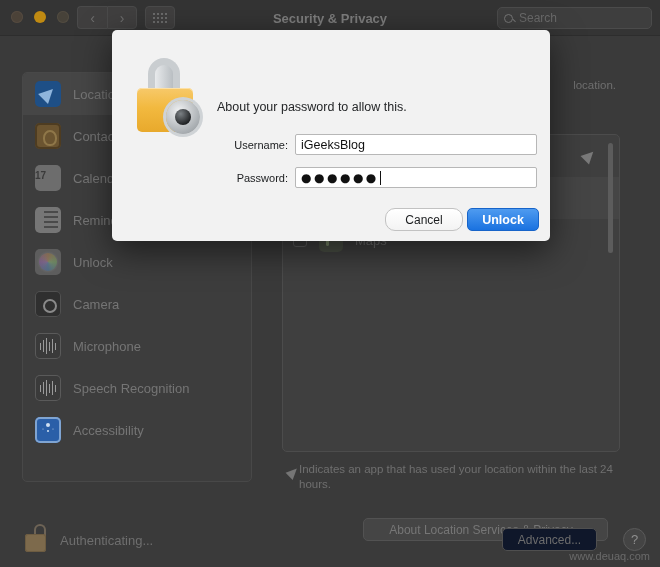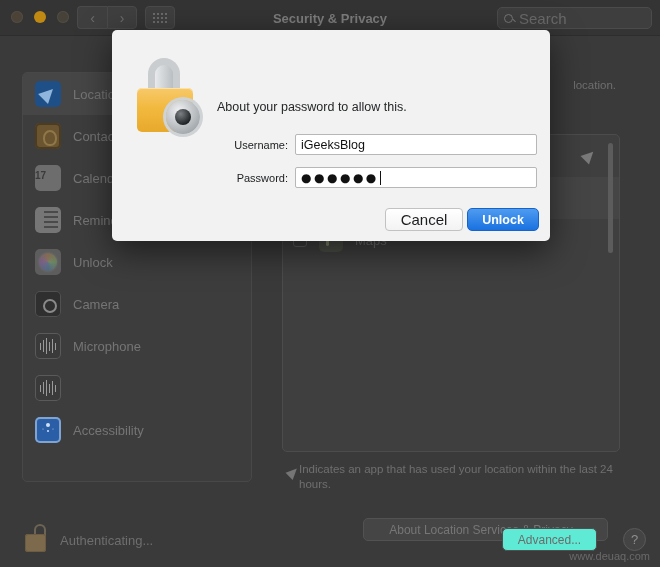--- a/index.html
+++ b/index.html
@@ -74,21 +74,21 @@
     display: flex; align-items: center; padding-left: 6px;
   }
   #search-field .mag {
     width: 9px; height: 9px; border: 1.4px solid #777; border-radius: 50%;
     position: relative; flex: 0 0 auto;
   }
   #search-field .mag::after {
     content: ""; position: absolute; width: 4px; height: 1.4px;
     background: #777; transform: rotate(45deg); right: -4px; bottom: 0;
   }
-  #search-field .ph { margin-left: 6px; color: #6a6a6a; font-size: 15px; }
+  #search-field .ph { margin-left: 6px; color: #6a6a6a; font-size: 12px; }
 
   
   #pane-sidebar {
     position: absolute; left: 22px; top: 72px;
     width: 230px; height: 410px;
     background: #3d3d3d;
     border: 1px solid #484848; border-radius: 5px;
     overflow: hidden;
   }
   .side-row {
@@ -228,21 +228,21 @@
     width: 21px; height: 18px; border-radius: 3px;
     background: #7d6a4c; box-shadow: inset 0 0 0 1px #6d5c41;
   }
   #auth-status {
     position: absolute; left: 60px; top: 533px;
     color: #6e6e6e; font-size: 13px;
   }
   #advanced-btn {
     position: absolute; right: 63px; top: 528px;
     width: 95px; height: 23px;
-    background: #5eead4; border: 1px solid #4f4f4f; border-radius: 5px;
+    background: #0f172a; border: 1px solid #4f4f4f; border-radius: 5px;
     color: #6c6c6c; font-size: 12px;
     display: flex; align-items: center; justify-content: center;
   }
   #help-btn {
     position: absolute; right: 14px; top: 528px;
     width: 23px; height: 23px; border-radius: 50%;
     background: #444; border: 1px solid #5a5a5a;
     color: #8f8f8f; font-size: 13px;
     display: flex; align-items: center; justify-content: center;
   }
@@ -324,22 +324,22 @@
     font-family: "DejaVu Sans", sans-serif;
   }
   #pw-display .caret {
     width: 1.4px; height: 14px; background: #111; margin-left: 1px;
   }
 
   #cancel-button {
     position: absolute; left: 273px; top: 178px;
     width: 78px; height: 23px;
     background: linear-gradient(180deg,#ffffff,#f3f3f3);
-    border: 1px solid #c2c2c2; border-radius: 4px;
-    font-size: 15px; color: #1b1d1f;
+    border: 1px solid #c2c2c2; border-radius: 10px;
+    font-size: 12px; color: #1b1d1f;
     display: flex; align-items: center; justify-content: center;
   }
   #unlock-button {
     position: absolute; left: 355px; top: 178px;
     width: 72px; height: 23px;
     background: linear-gradient(180deg,#4e9bf0,#1a72e0);
     border: 1px solid #1764c9; border-radius: 5px;
     font-size: 12.5px; color: #fff; font-weight: bold;
     display: flex; align-items: center; justify-content: center;
   }
@@ -434,20 +434,21 @@
       </div>
       <div class="side-row">
         <span class="ico ico-wave">
           <i style="height:7px"></i>
             <i style="height:12px"></i>
             <i style="height:16px"></i>
             <i style="height:9px"></i>
             <i style="height:14px"></i>
             <i style="height:7px"></i>
         </span>
+        <span class="lbl">Speech Recognition</span>
       </div>
       <div class="side-row">
         <span class="ico ico-access"></span>
         <span class="lbl">Accessibility</span>
       </div>
       <div id="sidebar-scroll"></div>
     </div>
 
     <div id="pane-main">
       <div id="main-desc" style="text-align:right;">location.</div>

